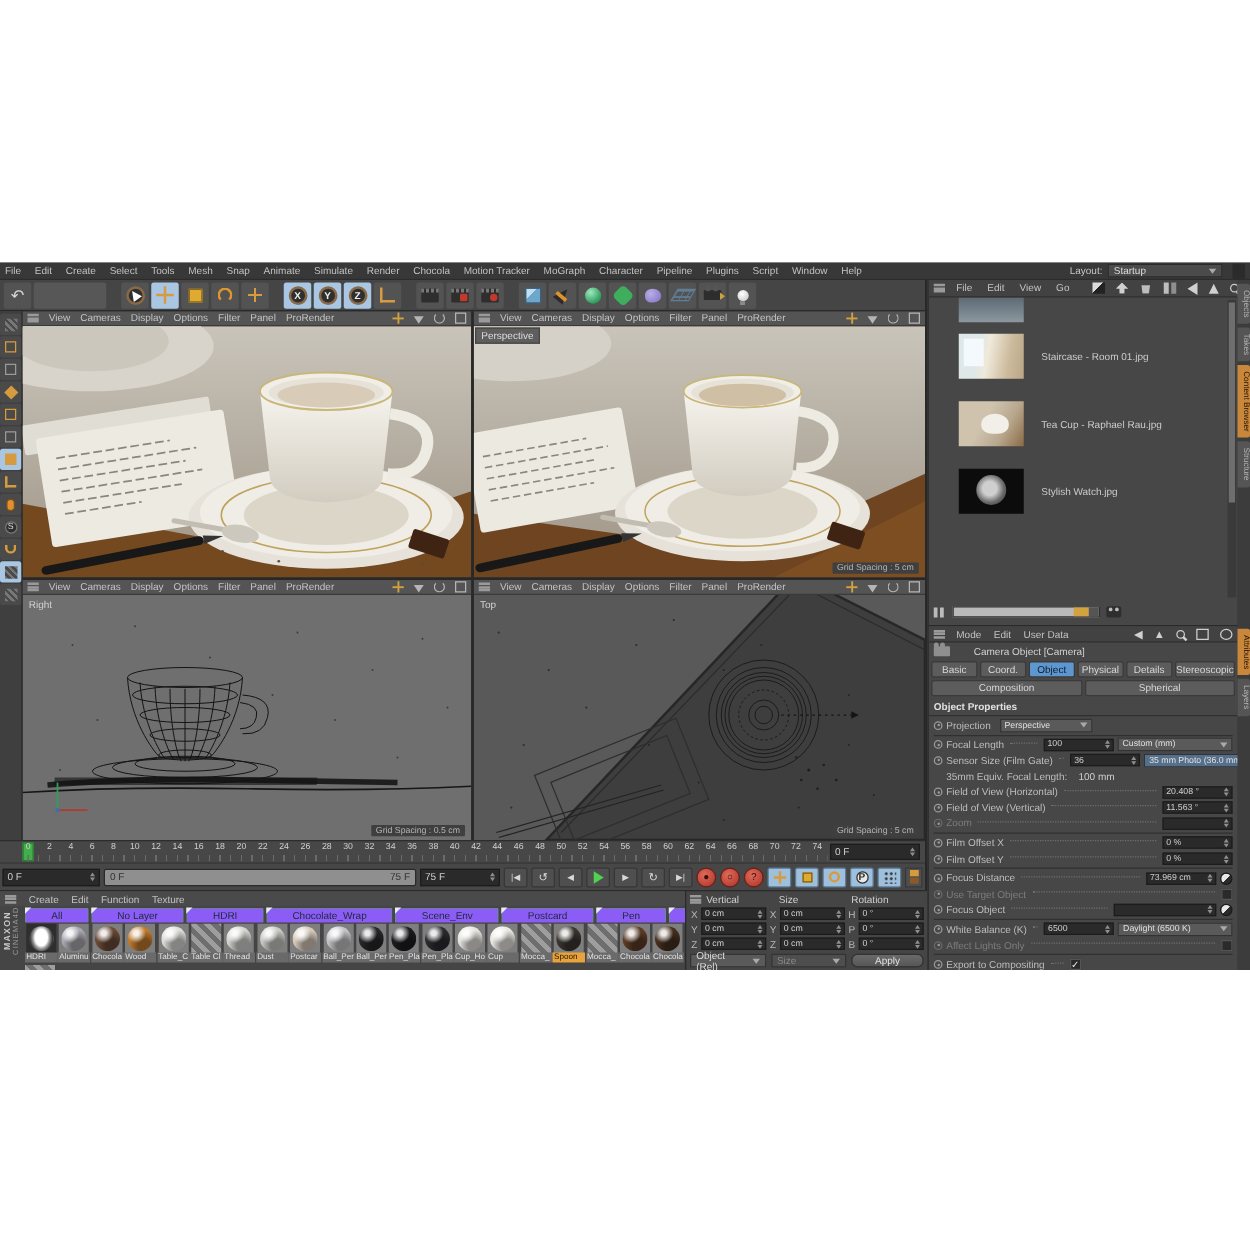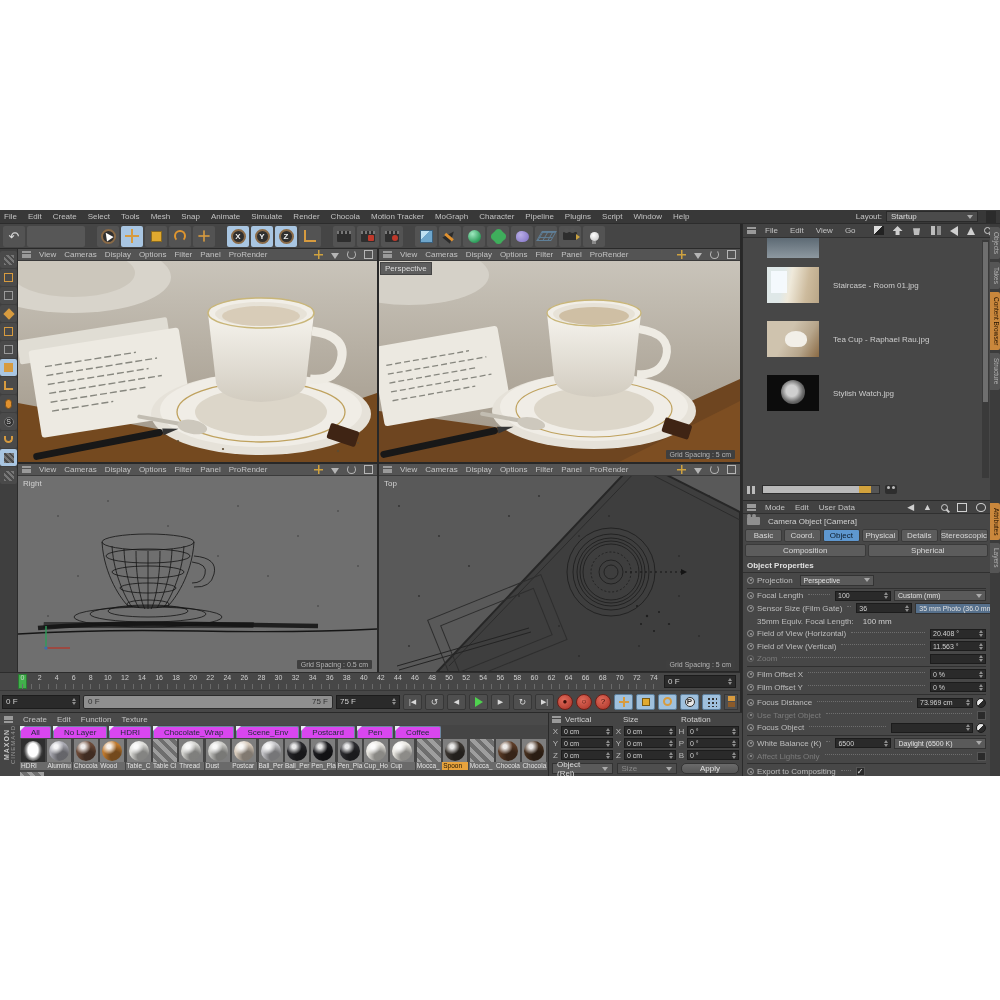--- a/index.html
+++ b/index.html
@@ -101,21 +101,21 @@
   .kbtn .kp{color:#2e2e2e;font-weight:bold;font-size:8px;border:1px solid #2e2e2e;border-radius:50%;width:10px;height:10px;display:flex;align-items:center;justify-content:center;background:#e8e8e8;}
   .kbtn .kd{width:10px;height:10px;background:radial-gradient(circle,#333 1px,transparent 1.2px);background-size:4px 4px;}
   .barbtn{width:14px;height:16px;background:#4f4f4f;border:1px solid #373737;display:flex;flex-direction:column;gap:1px;align-items:center;justify-content:center;flex:0 0 auto;}
   .barbtn i{width:7px;height:5px;background:#d79b3f;display:block;}
   .barbtn i+i{background:#8a5a2a;}
 
   
   .matpanel{left:0;top:502px;width:548px;height:64px;background:#454545;position:absolute;border-top:1px solid #2a2a2a;}
   .mathead{height:12px;display:flex;align-items:center;gap:10px;padding:0 4px;color:#c3c3c3;background:#4a4a4a;}
   .mattabs{height:13px;display:flex;gap:2px;padding:0 0 0 20px;align-items:flex-end;}
-  .mtab{background:#d946ef;color:#1e2a36;padding:1px 10px;border-radius:2px 2px 0 0;border:1px solid #6c87a0;border-bottom:none;white-space:nowrap;position:relative;}
+  .mtab{background:#8b5cf6;color:#1e2a36;padding:1px 20px;border-radius:2px 2px 0 0;border:1px solid #6c87a0;border-bottom:none;white-space:nowrap;position:relative;}
   .mtab::before{content:"";position:absolute;left:-1px;top:-1px;border-top:5px solid #e8eef4;border-right:5px solid transparent;}
   .matrow{display:flex;padding-left:20px;height:32px;}
   .mtile{width:26px;height:32px;position:relative;flex:0 0 auto;margin-right:0.4px;}
   .thumbbg{position:absolute;left:1px;top:1px;width:24px;height:24px;background:#7e7e7e;}
   .ball{position:absolute;left:3px;top:3px;width:20px;height:20px;border-radius:50%;
     background-image:radial-gradient(circle at 35% 28%,rgba(255,255,255,.9) 0 10%,rgba(255,255,255,0) 40%),radial-gradient(circle at 68% 78%,rgba(0,0,0,.4) 0 25%,rgba(0,0,0,0) 60%);}
   .mname{position:absolute;left:0;bottom:0;width:26px;height:8px;background:#6a6a6a;color:#e2e2e2;font-size:6.5px;line-height:8px;padding:0 1px;overflow:hidden;white-space:nowrap;}
   .mtile.striped .thumbbg{background:repeating-linear-gradient(45deg,#9e9e9e 0 4px,#6e6e6e 4px 8px);}
   .mtile.hdri .thumbbg{background:#2e2e2e;}
   .mtile.hdri .ball{background:radial-gradient(ellipse 45% 60% at 50% 45%,#ffffff 0 55%,#9a9a9a 75%,#3a3a3a 100%);}
@@ -171,21 +171,21 @@
   .bsl-fill{position:absolute;right:8px;top:0;width:12px;height:7px;background:#d2a23c;}
   .bsl-dark{position:absolute;right:0;top:0;width:8px;height:7px;background:#555;}
   .bsl-people{width:12px;height:9px;background:#2e2e2e;border-radius:2px;position:relative;}
   .bsl-people::after{content:"";position:absolute;left:2px;top:1px;width:3px;height:3px;border-radius:50%;background:#bbb;box-shadow:5px 0 0 #bbb;}
   .bscroll{position:absolute;right:1px;top:16px;width:7px;height:238px;background:#3a3a3a;}
   .bscroll::after{content:"";position:absolute;left:1px;top:2px;width:5px;height:160px;background:#6e6e6e;}
 
   
   .attrs{left:742px;top:290px;width:248px;height:276px;background:#474747;position:absolute;border-left:1px solid #2a2a2a;border-top:1px solid #2a2a2a;padding:0 0 0 0;}
   .ahead{height:13px;background:#424242;display:flex;align-items:center;gap:9px;padding:0 4px;color:#c3c3c3;border-bottom:1px solid #303030;}
-  .atitle{height:14px;display:flex;align-items:center;gap:8px;padding:0 4px;color:#d2d2d2;}
+  .atitle{height:14px;display:flex;align-items:center;gap:19px;padding:0 4px;color:#d2d2d2;}
   .camobj{width:13px;height:8px;background:#8f8f8f;position:relative;border-radius:1px;}
   .camobj::before{content:"";position:absolute;left:0;top:-3px;width:4px;height:4px;border-radius:50%;background:#8f8f8f;box-shadow:5px 0 0 #8f8f8f;}
   .atabs{display:flex;gap:2px;padding:1px 2px;flex-wrap:wrap;}
   .atab{background:#5c5c5c;color:#d8d8d8;padding:1px 0;border-radius:2px;border:1px solid #3a3a3a;flex:1 1 34px;text-align:center;white-space:nowrap;}
   .atab.active{background:#5e97cf;color:#0d1c2a;}
   .asection{padding:3px 4px 2px 4px;color:#e0e0e0;font-weight:bold;border-bottom:1px solid #303030;}
   .arows{padding:1px 4px;}
   .arow{display:flex;align-items:center;height:12.6px;gap:3px;}
   .adot{width:7px;height:7px;border:1px solid #9a9a9a;border-radius:50%;position:relative;flex:0 0 auto;}
   .adot::after{content:"";position:absolute;left:1.5px;top:1.5px;width:2px;height:2px;border-radius:50%;background:#9a9a9a;}

